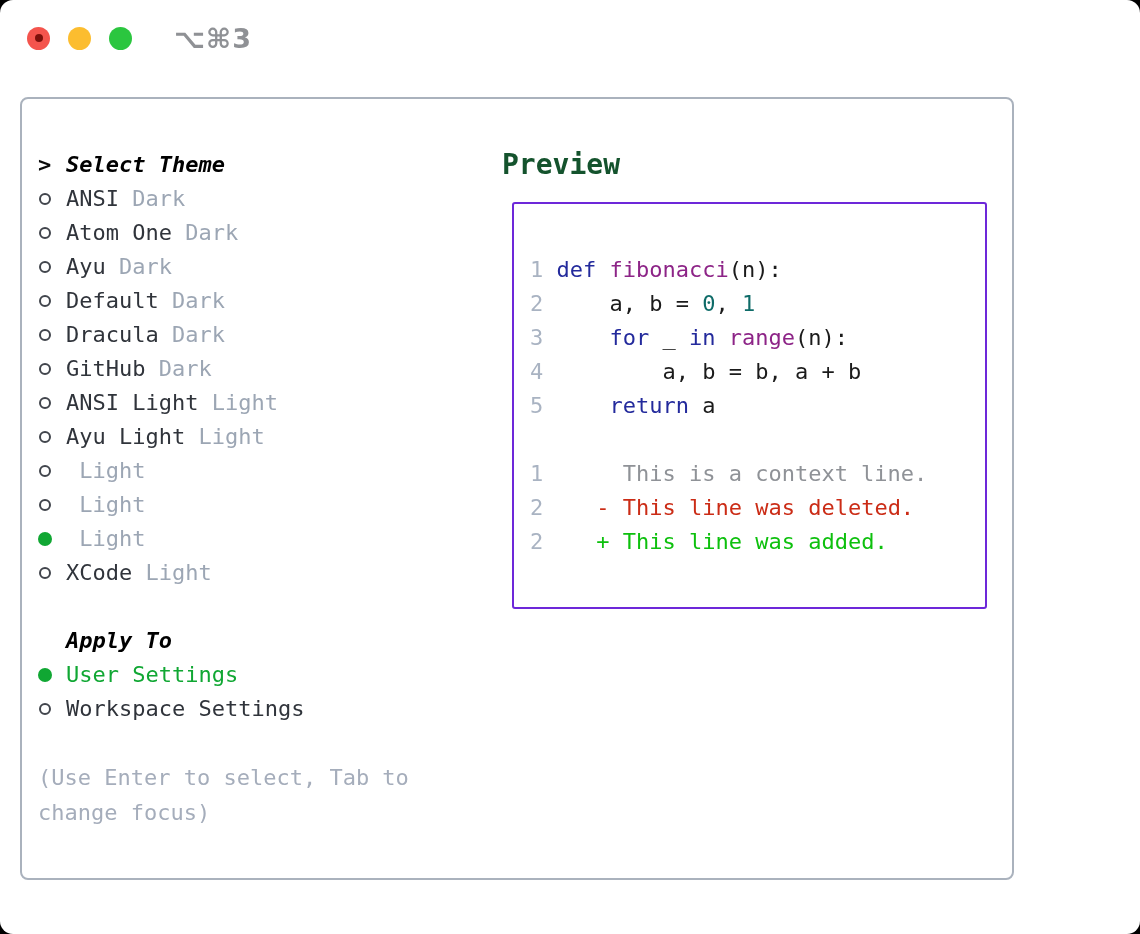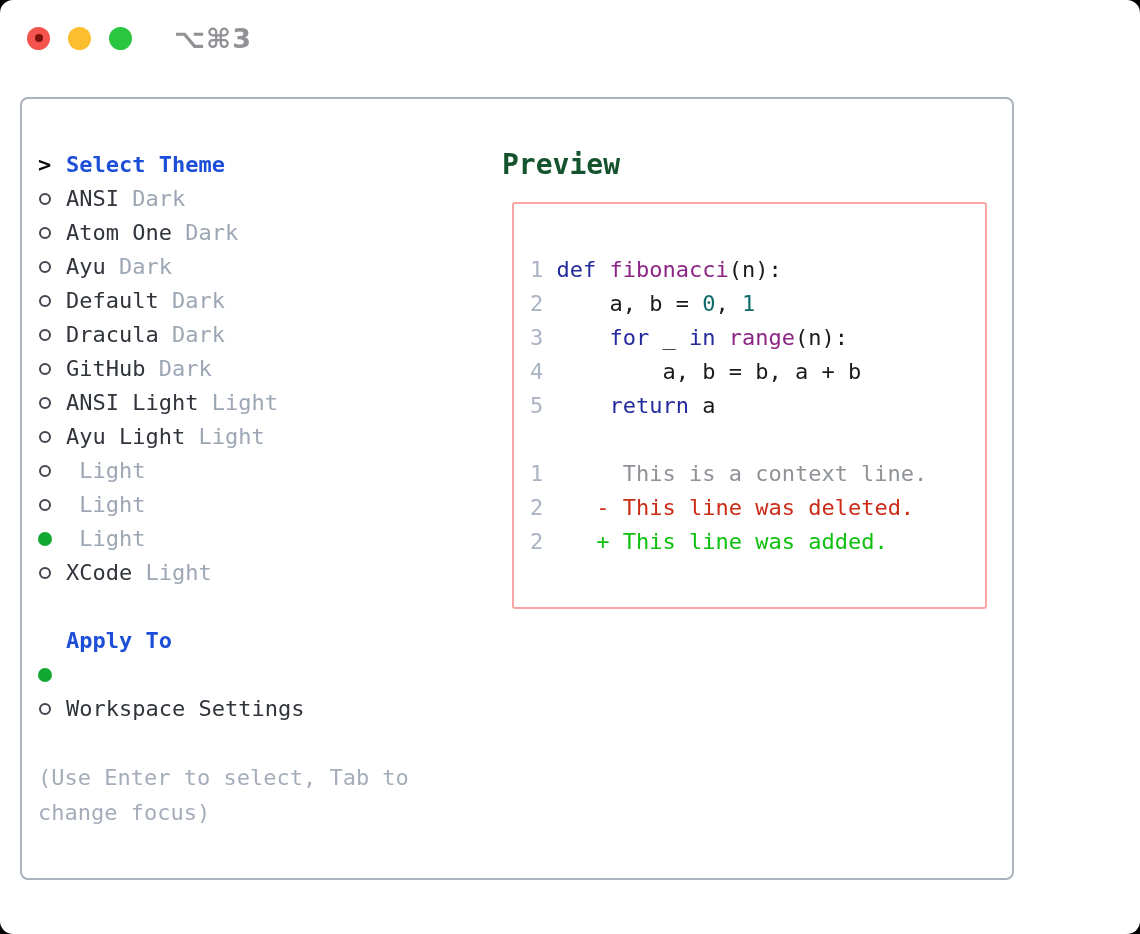--- a/index.html
+++ b/index.html
@@ -42,36 +42,36 @@
     width:28px;flex:0 0 28px;display:flex;align-items:center;justify-content:flex-start;
   }
   .cursor-glyph{font-weight:bold;color:#0b0b0b;font-size:22px;}
   .ring{
     width:12px;height:12px;border-radius:50%;border:2px solid #41454c;box-sizing:border-box;
     margin-left:1px;
   }
   .dot{
     width:14px;height:14px;border-radius:50%;background:var(--selected_green);margin-left:0px;
   }
-  .hdr-text{font-weight:bold;color:#1d4ed8;}
+  .hdr-text{font-weight:bold;color:#000000;font-style:italic;}
   .item-label{color:var(--item_text);}
   .item-variant{color:var(--variant_text);}
   .row.selected .item-label{color:var(--selected_green);}
   .spacer-row{height:34px;}
   .help{
     color:var(--help_text);font-size:22px;line-height:35px;white-space:pre;
   }
   
   .preview-header{
     position:absolute;left:480px;top:49px;height:34px;line-height:34px;
     font-size:28px;font-weight:bold;color:#14532d;
   }
   .preview-box{
     position:absolute;left:490px;top:103px;width:475px;height:407px;
-    border:2px solid #fca5a5;border-radius:3px;box-sizing:border-box;background:#fff;
+    border:2px solid #6d28d9;border-radius:3px;box-sizing:border-box;background:#fff;
   }
   .code-area{position:absolute;left:16px;top:49px;font-size:22px;line-height:34px;}
   .pline{height:34px;white-space:pre;}
   .ln{color:var(--line_number);margin-right:1ch;}
   .tok-kw{color:var(--keyword);}
   .tok-fn{color:var(--function);}
   .tok-lit{color:var(--literal);}
   .tok-pl{color:var(--plain);}
   .tok-ctx{color:var(--context);}
   .tok-del{color:var(--deleted);margin-top:46px;}
@@ -115,21 +115,21 @@
         </div>
 
       <div class="spacer-row"></div>
 
       <div class="row">
         <span class="marker"></span>
         <span class="hdr-text">Apply To</span>
       </div>
 
       <div id="apply-options">
-          <div class="row selected"><span class="marker"><span class="dot"></span></span></div>
+          <div class="row selected"><span class="marker"><span class="dot"></span></span><span class="item-label">User Settings</span></div>
           <div class="row"><span class="marker"><span class="ring"></span></span><span class="item-label">Workspace Settings</span></div>
         </div>
 
       <div class="spacer-row"></div>
 
       <div id="help-text" class="help"><div>(Use Enter to select, Tab to</div><div>change focus)</div></div>
     </div>
 
     <div class="preview-header">Preview</div>
 

